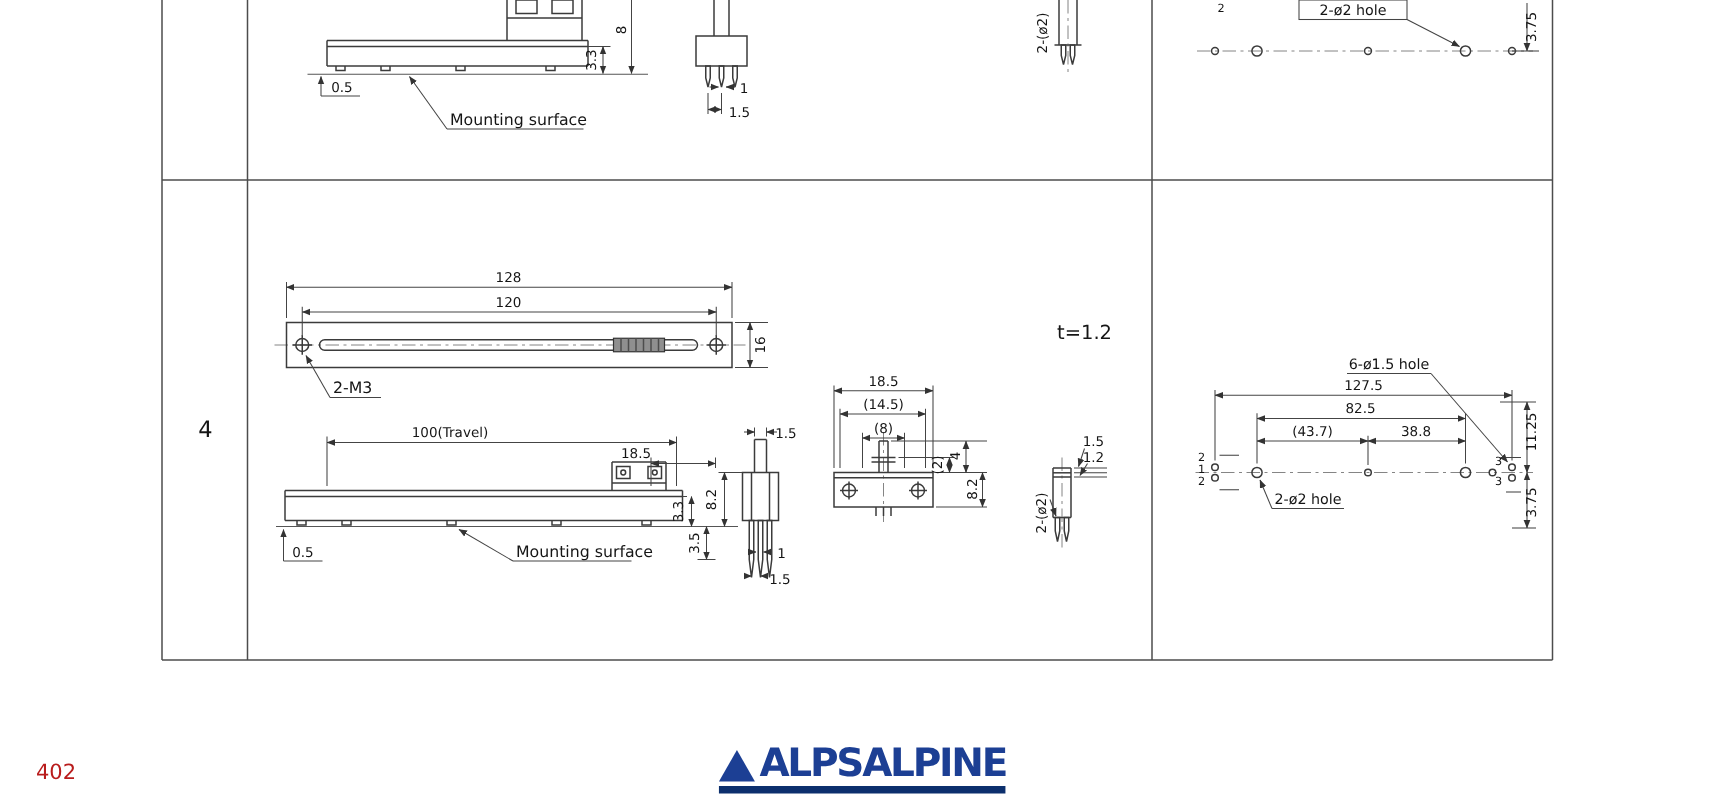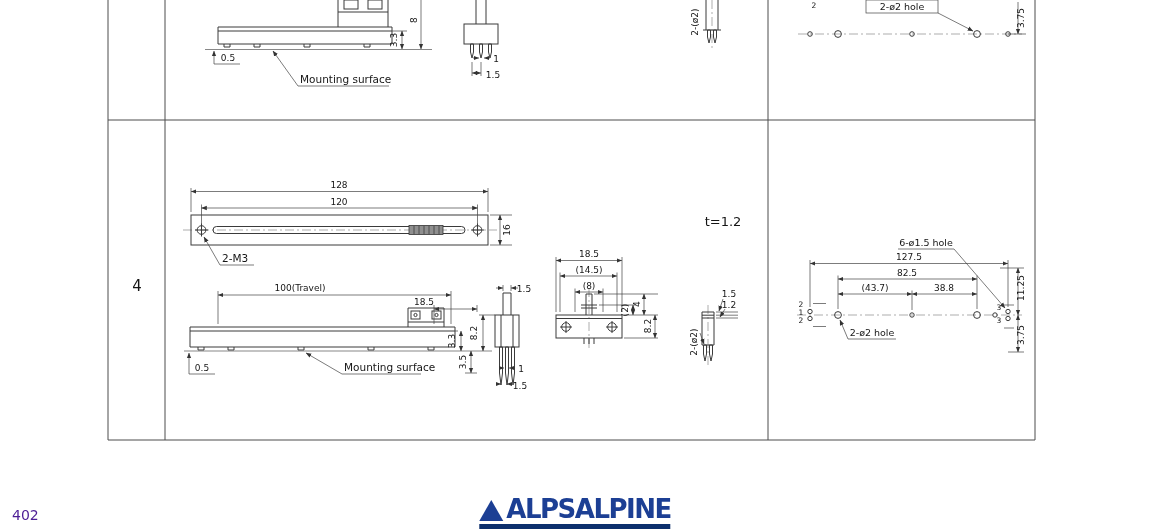--- a/index.html
+++ b/index.html
@@ -11,21 +11,21 @@
   .thin{stroke:#555;stroke-width:0.7;fill:none;}
   .c{stroke:#777;stroke-width:0.6;stroke-dasharray:9 3 2 3;fill:none;}
   svg text{font-family:"DejaVu Sans",sans-serif;fill:#151515;stroke:none;}
   .t{font-size:9px;text-anchor:middle;}
   .ts{font-size:7.5px;text-anchor:middle;}
   .tm{font-size:9.5px;text-anchor:middle;}
   .tl{font-size:10.5px;}
   .note{font-size:13px;text-anchor:middle;}
   .trow{font-size:15px;text-anchor:middle;}
   .hatch{stroke:#4d4d4d;stroke-width:1;}
-  .pageno{position:absolute;left:12px;bottom:6px;font-size:14px;color:#4c1d95;}
+  .pageno{position:absolute;left:24px;bottom:6px;font-size:14px;color:#b91c1c;}
   .logo{position:absolute;left:50%;bottom:0;transform:translateX(-50%);text-align:center;}
   .logo-row{display:flex;align-items:flex-end;}
   .tri{width:0;height:0;border-left:12px solid transparent;border-right:12px solid transparent;border-bottom:21px solid #1c3f94;margin-right:3px;margin-bottom:1px;}
   .logo-text{color:#1c3f94;font-weight:bold;font-size:26px;letter-spacing:-1.5px;line-height:1;}
   .logo-bar{width:100%;height:5px;background:#0c2f6d;margin-top:2px;}
 </style>
 </head>
 <body>
 
 <svg class="canvas" width="1150" height="529" viewBox="0 0 1150 529">

